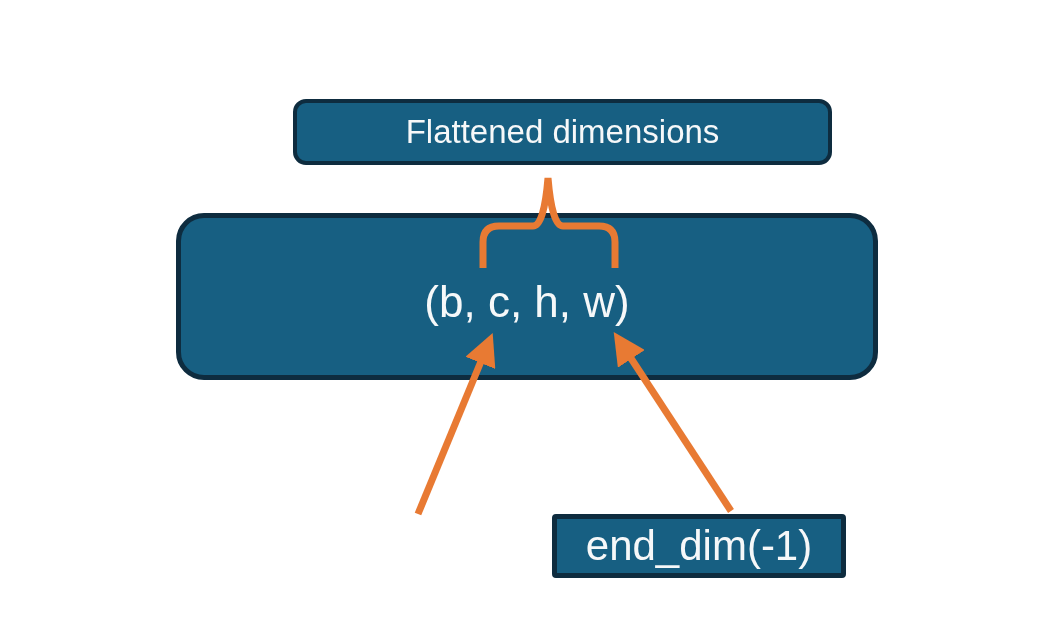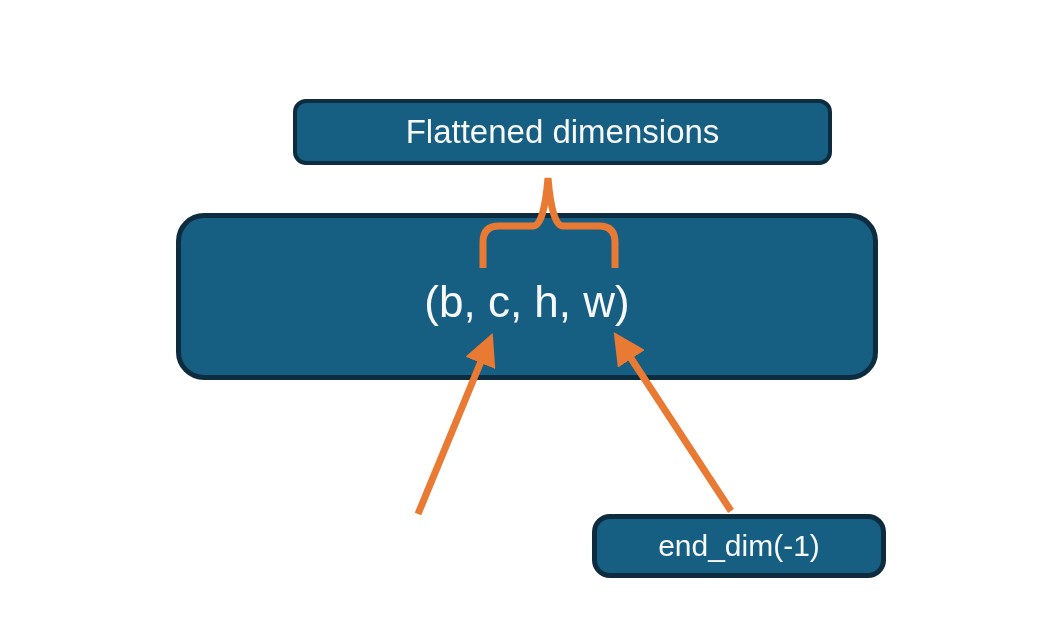--- a/index.html
+++ b/index.html
@@ -45,24 +45,24 @@
     font-size: 44px;
     padding-top: 10px;
   }
   .node-start-dim {
     left: 268px; top: 514px;
     width: 297px; height: 64px;
     border-radius: 13px;
     font-size: 31px;
   }
   .node-end-dim {
-    left: 592px; top: 514px;
+    left: 552px; top: 514px;
     width: 294px; height: 64px;
-    border-radius: 18px;
-    font-size: 30px;
+    border-radius: 4px;
+    font-size: 42px;
   }
   .overlay {
     position: absolute;
     inset: 0;
     width: 100%;
     height: 100%;
     pointer-events: none;
   }
   .connector-stroke {
     stroke: var(--connector);

